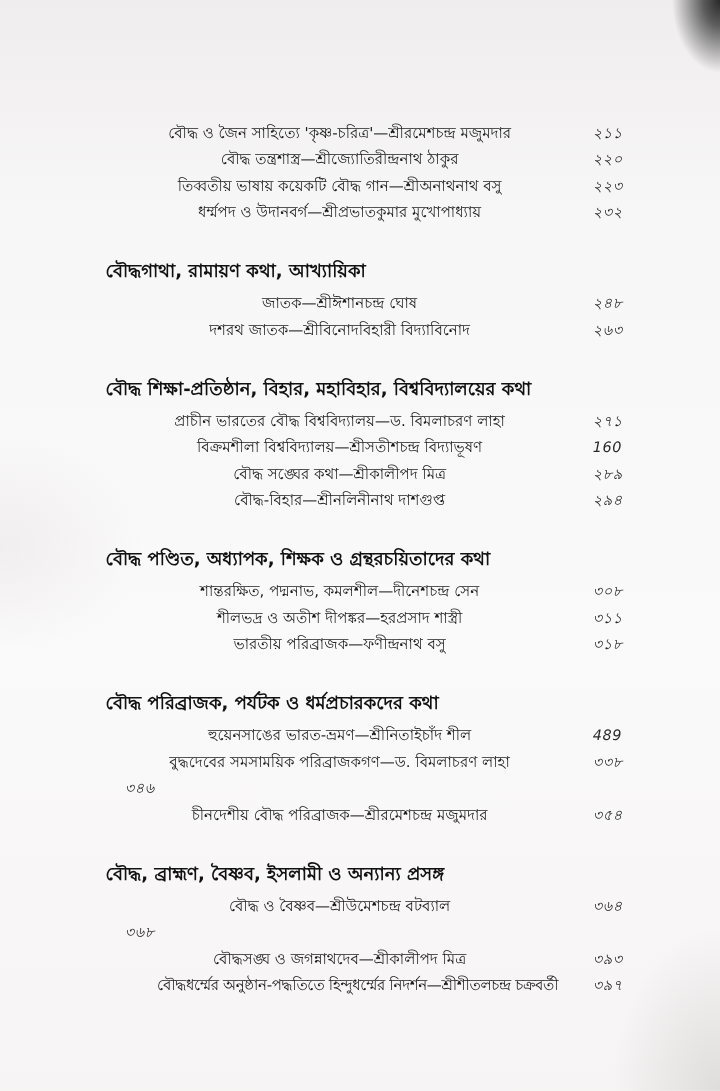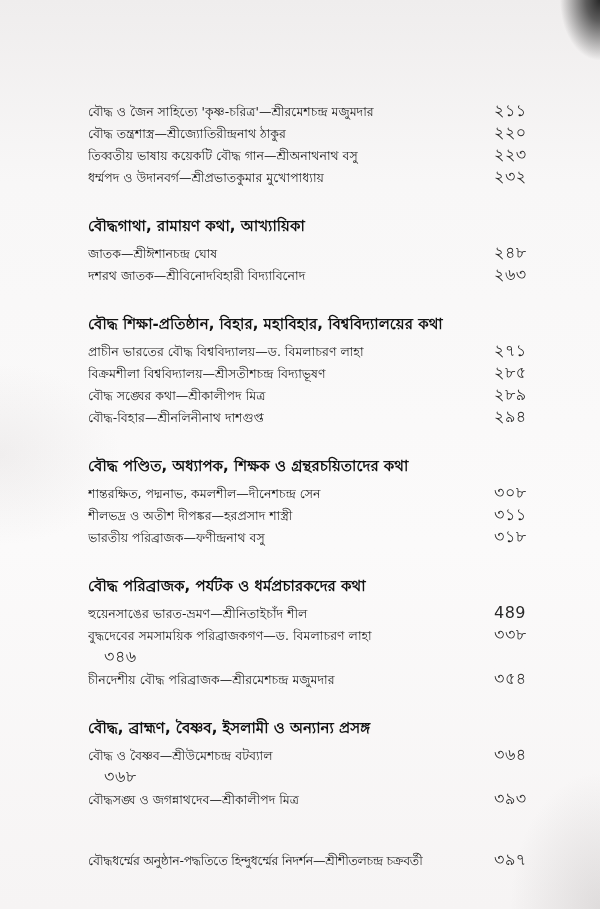--- a/index.html
+++ b/index.html
@@ -53,32 +53,33 @@
       height: 22px;
       line-height: 22px;
       font-size: 12.5px;
       white-space: nowrap;
     }
     .entry-title {
       width: 390px;
       overflow: hidden;
       text-overflow: clip;
       color: #1a1a1a;
+      text-align: center;
     }
     .entry-page {
       width: 60px;
       margin-left: 16px;
-      font-size: 16px;
+      font-size: 12px;
       color: #2a2a2a;
       letter-spacing: 0.5px;
+      font-style: italic;
     }
     .entry.long .entry-title {
       width: 420px;
       letter-spacing: -0.3px;
-      margin-top: 40px;
     }
     .entry.long .entry-page {
       margin-left: -14px;
     }
   </style>
 </head>
 <body>
 
 <div class="page">
   <div class="toc">
@@ -115,21 +116,21 @@
     </div>
 
     <div class="section">
       <div class="section-heading">বৌদ্ধ শিক্ষা-প্রতিষ্ঠান, বিহার, মহাবিহার, বিশ্ববিদ্যালয়ের কথা</div>
       <div class="entry">
         <span class="entry-title">প্রাচীন ভারতের বৌদ্ধ বিশ্ববিদ্যালয়—ড. বিমলাচরণ লাহা</span>
         <span class="entry-page">২৭১</span>
       </div>
       <div class="entry">
         <span class="entry-title">বিক্রমশীলা বিশ্ববিদ্যালয়—শ্রীসতীশচন্দ্র বিদ্যাভূষণ</span>
-        <span class="entry-page">২৮৫</span>
+        <span class="entry-page">160</span>
       </div>
       <div class="entry">
         <span class="entry-title">বৌদ্ধ সঙ্ঘের কথা—শ্রীকালীপদ মিত্র</span>
         <span class="entry-page">২৮৯</span>
       </div>
       <div class="entry">
         <span class="entry-title">বৌদ্ধ-বিহার—শ্রীনলিনীনাথ দাশগুপ্ত</span>
         <span class="entry-page">২৯৪</span>
       </div>
     </div>

